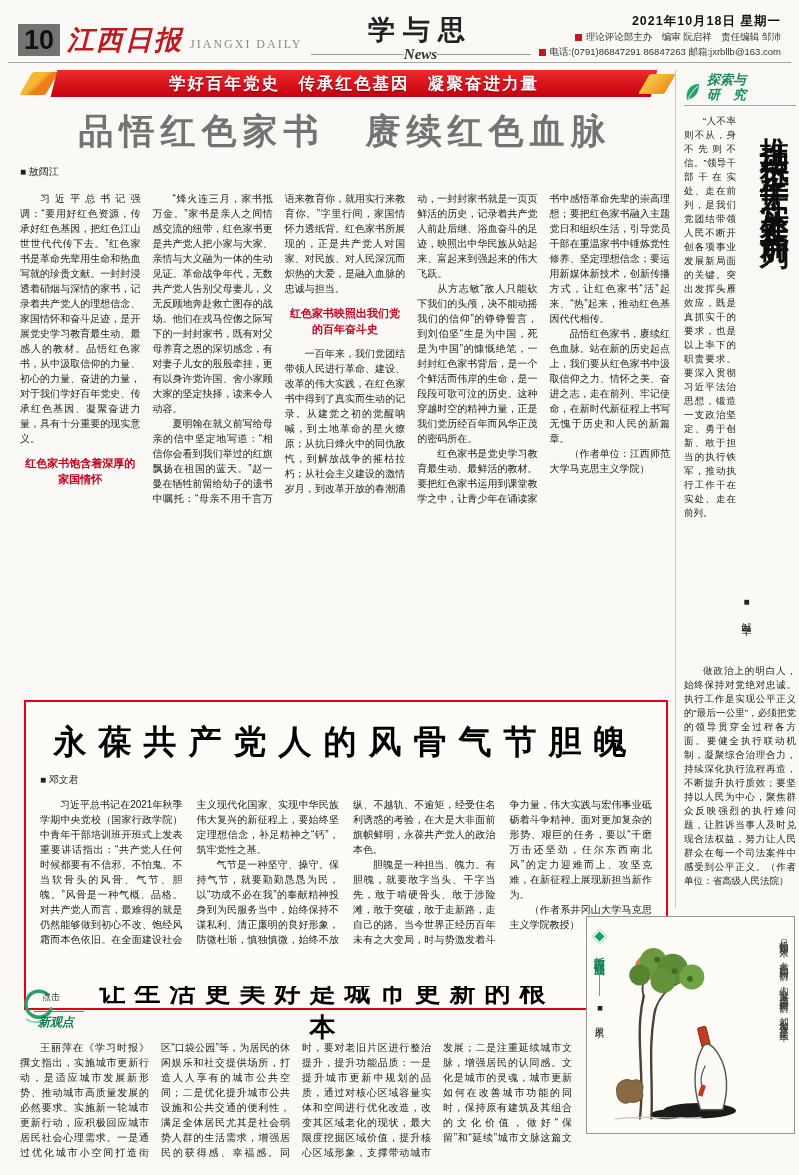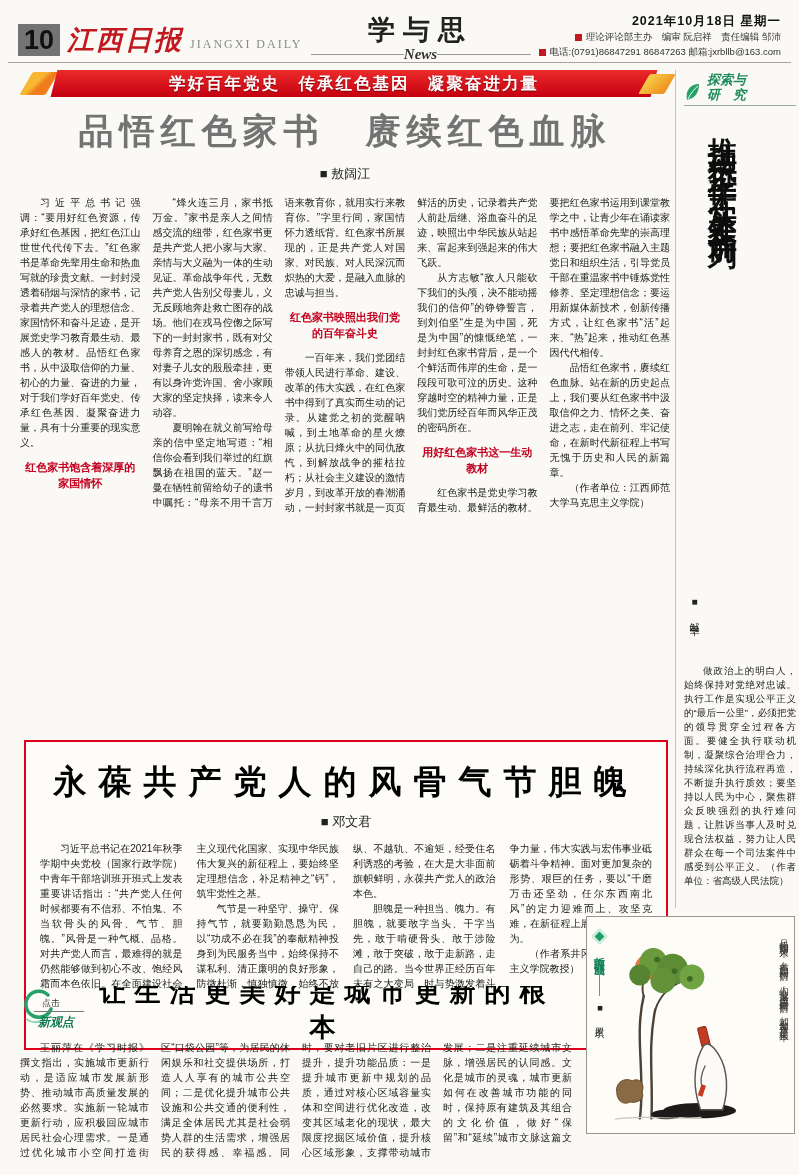--- a/index.html
+++ b/index.html
@@ -29,52 +29,52 @@
       transform:skewX(-14deg);display:flex;align-items:center;justify-content:center;}
   .banner .ribbon span{transform:skewX(14deg);color:#fff;font-weight:bold;font-size:16.5px;letter-spacing:2px;text-shadow:0 1px 1px #7e0008;}
   .banner .sw{position:absolute;top:2px;width:26px;height:23px;background:
       linear-gradient(115deg,#f7b733 40%,#ef7d1a 60%);transform:skewX(-30deg);border-radius:2px;}
   .banner .sw.l{left:6px;}
   .banner .sw.r{right:-2px;top:4px;height:20px;background:linear-gradient(115deg,#f7d04c,#ef8c1a);}
 
   
   .main-article{position:absolute;left:20px;top:104px;width:650px;}
   .main-article h1{margin:4px 0 10px;text-align:center;font-size:35px;font-weight:900;letter-spacing:6px;color:#737373;}
-  .byline{text-align:center;font-size:13px;color:#222;margin-bottom:12px;}
+  .byline{font-size:10px;color:#222;margin-bottom:12px;}
   .cols5{height:470px;column-count:5;column-gap:12px;font-size:10px;line-height:15px;text-align:justify;overflow:hidden;}
   .cols5 p,.cols4 p,.cols4b p{margin:0;text-indent:2em;}
   .redhead{break-inside:avoid;color:#c3001f;font-size:11px;font-weight:bold;text-align:center;margin:9px 0;text-indent:0;line-height:16px;}
   .credit{text-indent:2em;}
 
   
   .vdiv{position:absolute;left:675px;top:70px;height:838px;width:1px;background:#c9c4ba;}
 
   
   .right-col{position:absolute;left:684px;top:72px;width:112px;}
   .rc-tag{display:flex;align-items:flex-end;gap:5px;border-bottom:1px solid #9aa;padding-bottom:3px;margin-bottom:8px;}
   .rc-tag .txt{color:#1e8c5a;font-weight:bold;font-style:italic;font-size:13px;line-height:15px;}
   .rc-top{display:flex;height:540px;}
   .rc-intro{width:52px;font-size:9.5px;line-height:14px;text-align:justify;margin:0;text-indent:2em;overflow:hidden;}
   .rc-byline{writing-mode:vertical-rl;font-size:10px;color:#222;align-self:flex-end;padding-bottom:34px;margin-left:3px;letter-spacing:2px;}
   .rc-head{writing-mode:vertical-rl;margin:0 0 0 5px;font-size:29px;font-weight:900;letter-spacing:8px;color:#0d0d0d;line-height:1.1;}
   .rc-body{margin:10px 0 0;font-size:9.5px;line-height:14px;text-align:justify;text-indent:2em;height:248px;overflow:hidden;}
 
   
-  .boxed{position:absolute;left:24px;top:700px;width:644px;height:310px;border:2px solid #e0001b;background:#fdfcf8;box-sizing:border-box;padding:8px 14px;margin-top:40px;}
+  .boxed{position:absolute;left:24px;top:700px;width:644px;height:310px;border:2px solid #e0001b;background:#fdfcf8;box-sizing:border-box;padding:8px 14px;}
   .callig{font-family:"DejaVu Serif",serif;font-weight:900;text-align:center;color:#000;}
   .boxed .callig{font-size:33px;letter-spacing:12px;margin:10px 0 8px;}
   .boxed .byline{margin-bottom:10px;}
   .cols4{column-count:4;column-gap:14px;height:198px;font-size:10px;line-height:15px;text-align:justify;overflow:hidden;}
 
   
   .bottom{position:absolute;left:20px;top:986px;width:552px;height:189px;overflow:hidden;}
   .bhead{display:flex;align-items:center;height:48px;margin-bottom:6px;}
   .click-tag{position:relative;width:72px;height:46px;flex:none;}
   .click-tag svg{position:absolute;left:0;top:2px;}
-  .ct-txt{position:absolute;left:22px;top:10px;font-size:9px;color:#333;}
+  .ct-txt{position:absolute;left:22px;top:4px;font-size:9px;color:#333;}
   .ct-line{position:absolute;left:14px;top:24px;width:50px;height:1px;background:#777;}
   .ct-big{position:absolute;left:18px;top:27px;font-size:12px;font-weight:bold;font-style:italic;color:#117a52;}
   .bottom .callig{flex:1;font-size:26px;letter-spacing:9px;margin:0 10px 0 0;}
   .cols4b{column-count:4;column-gap:12px;height:133px;font-size:10px;line-height:15px;text-align:justify;overflow:hidden;}
 
   
   .cartoon{position:absolute;left:586px;top:916px;width:209px;height:218px;border:1px solid #9b968c;background:#fdfcf7;margin:0;display:flex;box-sizing:border-box;}
   .c-left{width:24px;display:flex;flex-direction:column;align-items:center;padding-top:14px;gap:6px;flex:none;}
   .c-diamond{width:11px;height:11px;background:#1e9e63;transform:rotate(45deg);box-shadow:inset 0 0 0 2px #d9f2e6;}
   .c-tag{writing-mode:vertical-rl;font-size:11px;font-weight:bold;color:#15825a;letter-spacing:3px;}
@@ -123,41 +123,41 @@
     <h1>品悟红色家书　赓续红色血脉</h1>
     <div class="byline">■ 敖阔江</div>
     <div class="cols5">
       <p>习近平总书记强调：“要用好红色资源，传承好红色基因，把红色江山世世代代传下去。”红色家书是革命先辈用生命和热血写就的珍贵文献。一封封浸透着硝烟与深情的家书，记录着共产党人的理想信念、家国情怀和奋斗足迹，是开展党史学习教育最生动、最感人的教材。品悟红色家书，从中汲取信仰的力量、初心的力量、奋进的力量，对于我们学好百年党史、传承红色基因、凝聚奋进力量，具有十分重要的现实意义。</p>
       <h3 class="redhead">红色家书饱含着深厚的家国情怀</h3>
       <p>“烽火连三月，家书抵万金。”家书是亲人之间情感交流的纽带，红色家书更是共产党人把小家与大家、亲情与大义融为一体的生动见证。革命战争年代，无数共产党人告别父母妻儿，义无反顾地奔赴救亡图存的战场。他们在戎马倥偬之际写下的一封封家书，既有对父母养育之恩的深切感念，有对妻子儿女的殷殷牵挂，更有以身许党许国、舍小家顾大家的坚定抉择，读来令人动容。</p>
       <p>夏明翰在就义前写给母亲的信中坚定地写道：“相信你会看到我们举过的红旗飘扬在祖国的蓝天。”赵一曼在牺牲前留给幼子的遗书中嘱托：“母亲不用千言万语来教育你，就用实行来教育你。”字里行间，家国情怀力透纸背。红色家书所展现的，正是共产党人对国家、对民族、对人民深沉而炽热的大爱，是融入血脉的忠诚与担当。</p>
       <h3 class="redhead">红色家书映照出我们党的百年奋斗史</h3>
       <p>一百年来，我们党团结带领人民进行革命、建设、改革的伟大实践，在红色家书中得到了真实而生动的记录。从建党之初的觉醒呐喊，到土地革命的星火燎原；从抗日烽火中的同仇敌忾，到解放战争的摧枯拉朽；从社会主义建设的激情岁月，到改革开放的春潮涌动，一封封家书就是一页页鲜活的历史，记录着共产党人前赴后继、浴血奋斗的足迹，映照出中华民族从站起来、富起来到强起来的伟大飞跃。</p>
       <p>从方志敏“敌人只能砍下我们的头颅，决不能动摇我们的信仰”的铮铮誓言，到刘伯坚“生是为中国，死是为中国”的慷慨绝笔，一封封红色家书背后，是一个个鲜活而伟岸的生命，是一段段可歌可泣的历史。这种穿越时空的精神力量，正是我们党历经百年而风华正茂的密码所在。</p>
-      <h3 class="redhead">用好红色家书这一生动教材</h3>
       <p>红色家书是党史学习教育最生动、最鲜活的教材。要把红色家书运用到课堂教学之中，让青少年在诵读家书中感悟革命先辈的崇高理想；要把红色家书融入主题党日和组织生活，引导党员干部在重温家书中锤炼党性修养、坚定理想信念；要运用新媒体新技术，创新传播方式，让红色家书“活”起来、“热”起来，推动红色基因代代相传。</p>
       <p>品悟红色家书，赓续红色血脉。站在新的历史起点上，我们要从红色家书中汲取信仰之力、情怀之美、奋进之志，走在前列、牢记使命，在新时代新征程上书写无愧于历史和人民的新篇章。</p>
       <p class="credit">（作者单位：江西师范大学马克思主义学院）</p>
     </div>
   </section>
 
   <div class="vdiv"></div>
 
   <aside class="right-col">
     <div class="rc-tag">
       <svg width="18" height="20" viewBox="0 0 18 20">
         <path d="M3,18 C1,9 6,2 15,2 C15,11 11,16 3,18 Z" fill="#27a06a"></path>
         <path d="M4,17 C7,11 10,7 14,4" stroke="#eafff4" stroke-width="1" fill="none"></path>
       </svg>
       <div class="txt">
         <div>探索与</div>
         <div>研　究</div>
       </div>
     </div>
     <div class="rc-top">
+      <p class="rc-intro">“人不率则不从，身不先则不信。”领导干部干在实处、走在前列，是我们党团结带领人民不断开创各项事业发展新局面的关键。突出发挥头雁效应，既是真抓实干的要求，也是以上率下的职责要求。要深入贯彻习近平法治思想，锻造一支政治坚定、勇于创新、敢于担当的执行铁军，推动执行工作干在实处、走在前列。</p>
       <div class="rc-byline">■ 邹申华</div>
       <h2 class="rc-head">推动执行工作干在实处走在前列</h2>
     </div>
     <p class="rc-body">做政治上的明白人，始终保持对党绝对忠诚。执行工作是实现公平正义的“最后一公里”，必须把党的领导贯穿全过程各方面。要健全执行联动机制，凝聚综合治理合力，持续深化执行流程再造，不断提升执行质效；要坚持以人民为中心，聚焦群众反映强烈的执行难问题，让胜诉当事人及时兑现合法权益，努力让人民群众在每一个司法案件中感受到公平正义。（作者单位：省高级人民法院）</p>
   </aside>
 
   <section class="boxed">
     <h2 class="callig">永葆共产党人的风骨气节胆魄</h2>
     <div class="byline">■ 邓文君</div>
     <div class="cols4">

